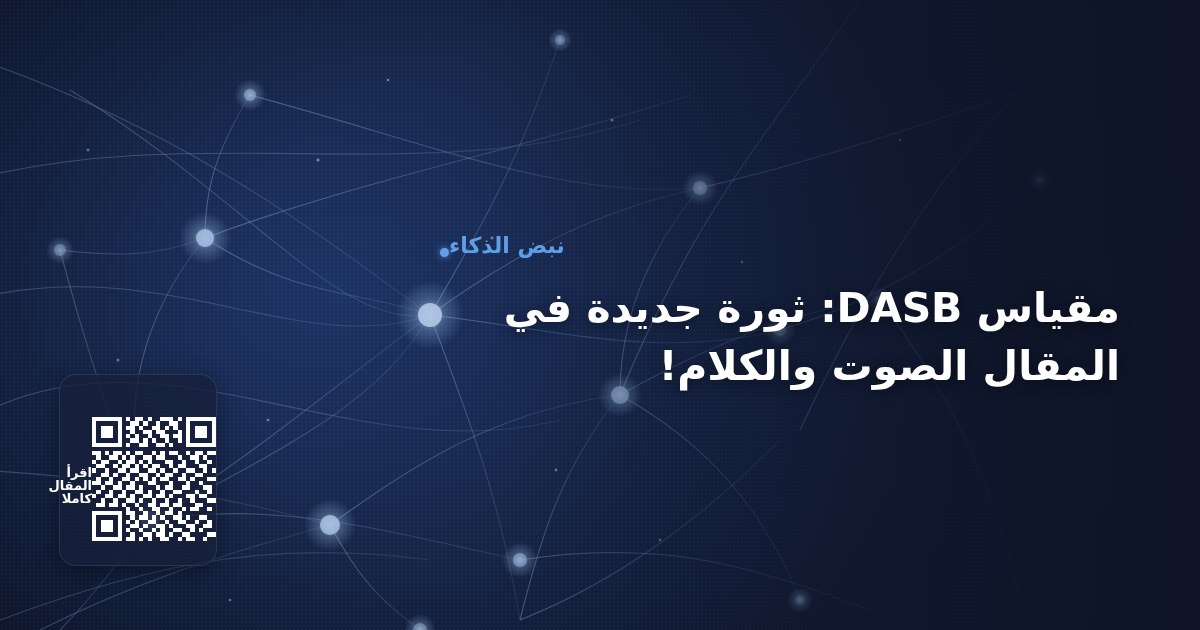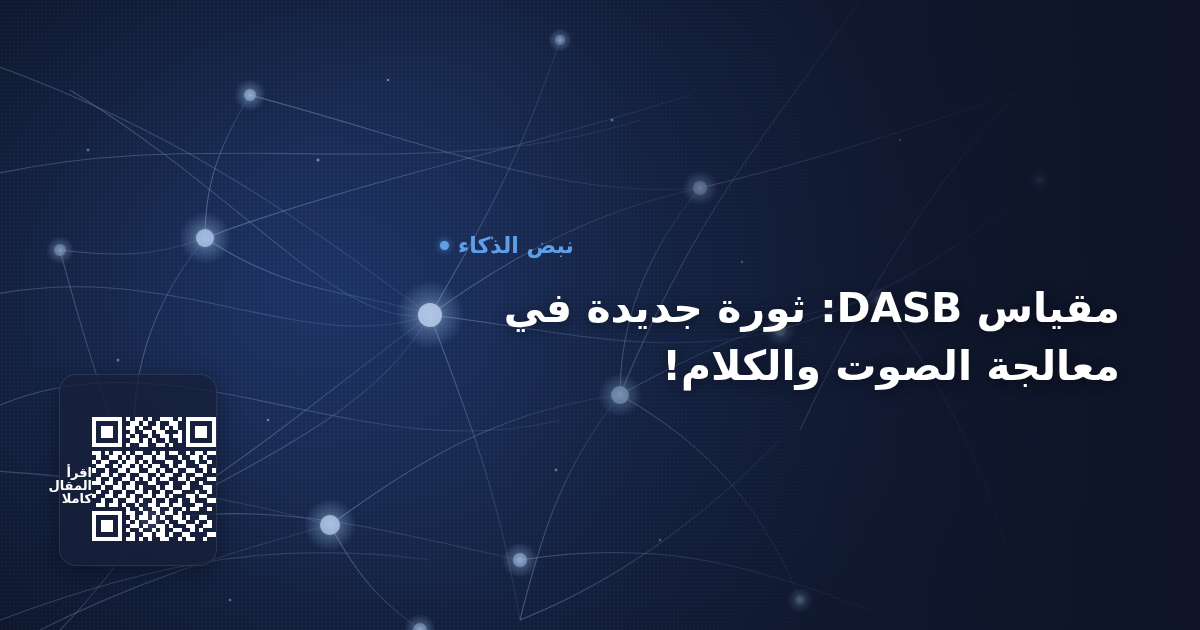--- a/index.html
+++ b/index.html
@@ -49,21 +49,21 @@
     position:absolute;
     top:0; right:0;
     width:760px; height:630px;
     padding:0 50px 0 0;
     display:flex; flex-direction:column;
     align-items:flex-end; justify-content:center;
     text-align:right;
   }
 
   .brand {
-    display:flex; align-items:center; gap:9px;
+    display:flex; align-items:flex-end; 
     flex-direction:row-reverse;
     margin-bottom:22px;
   }
   .brand-dot {
     width:9px; height:9px; border-radius:50%;
     background:#5f9fe8;
     box-shadow:0 0 7px rgba(95,159,232,.8);
     flex:0 0 auto;
   }
   .brand-name {
@@ -464,17 +464,17 @@
   </div>
 
   <div class="content">
 
     <div class="brand">
       <span class="brand-dot"></span>
       <span class="brand-name">نبض الذكاء</span>
     </div>
 
 
-    <h1 class="headline">مقياس DASB: ثورة جديدة في معالجة الصوت والكلام!</h1>
+    <h1 class="headline">مقياس DASB: ثورة جديدة في المقال الصوت والكلام!</h1>
 
   </div>
 
 </div>
 
 </body></html>

